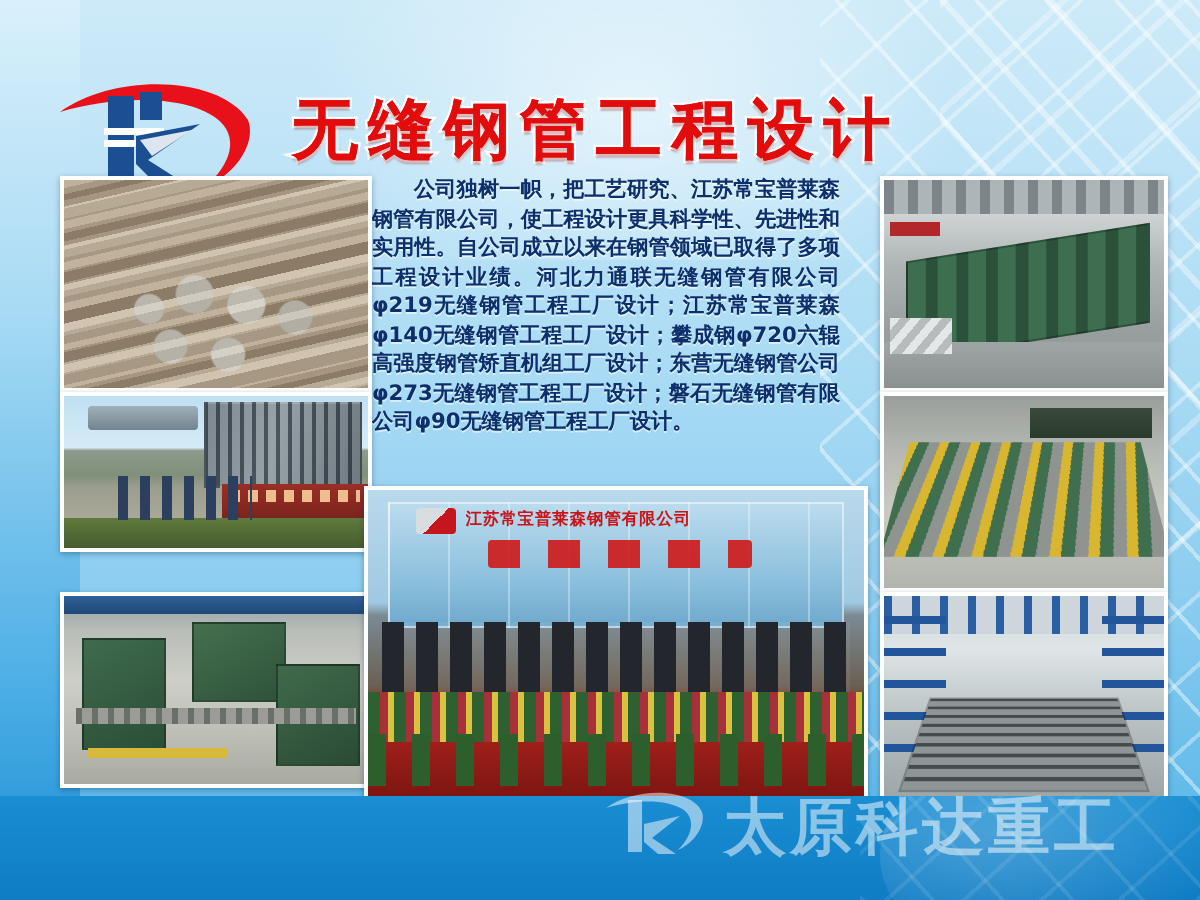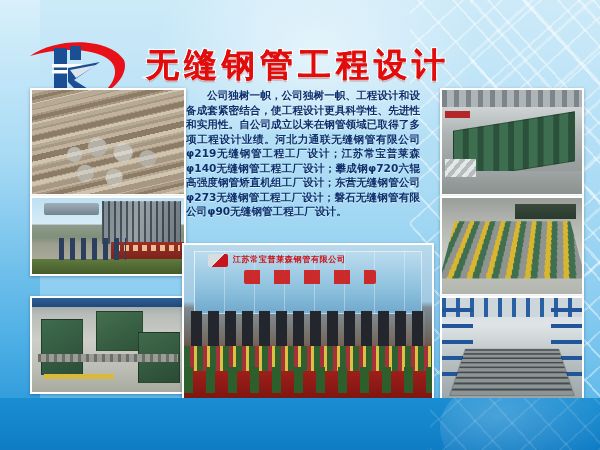--- a/index.html
+++ b/index.html
@@ -246,21 +246,21 @@
       <rect x="28" y="30" width="30" height="3.5" fill="#ffffff"></rect>
       <rect x="28" y="36" width="30" height="3.5" fill="#ffffff"></rect>
       <path d="M44 34 L76 28 L50 46 L72 60 L56 60 L44 48 Z" fill="#1b4f93"></path>
       <path d="M46 36 L72 31 L52 44 Z" fill="#ffffff" opacity=".85"></path>
     </svg>
   </div>
 
   <div class="title">无缝钢管工程设计</div>
   <div class="title-fill">无缝钢管工程设计</div>
 
-  <div class="copy">公司独树一帜，公司独树一帜、工程设计和设备成套紧密结合，使工程设计更具科学性、先进性和实用性。自公司成立以来在钢管领域已取得了多项工程设计业绩。河北力通联无缝钢管有限公司φ219无缝钢管工程工厂设计；江苏常宝普莱森φ140无缝钢管工程工厂设计；攀成钢φ720六辊高强度钢管矫直机组工厂设计；东营无缝钢管公司φ273无缝钢管工程工厂设计；磐石无缝钢管有限公司φ90无缝钢管工程工厂设计。</div>
+  <div class="copy">公司独树一帜，把工艺研究、江苏常宝普莱森钢管有限公司，使工程设计更具科学性、先进性和实用性。自公司成立以来在钢管领域已取得了多项工程设计业绩。河北力通联无缝钢管有限公司φ219无缝钢管工程工厂设计；江苏常宝普莱森φ140无缝钢管工程工厂设计；攀成钢φ720六辊高强度钢管矫直机组工厂设计；东营无缝钢管公司φ273无缝钢管工程工厂设计；磐石无缝钢管有限公司φ90无缝钢管工程工厂设计。</div>
 
   <div class="ph" id="p1">
     <div class="inner"></div>
   </div>
 
   <div class="ph" id="p2">
     <div class="inner">
       <div class="bld"></div>
       <div class="gate"></div>
       <div class="wall"></div>
@@ -318,14 +318,22 @@
       <div class="trussR"></div>
       <div class="bed"></div>
     </div>
   </div>
 
   <div class="bottomband">
     <div class="bandswoosh"></div>
     <div class="bandline"></div>
   </div>
 
+  <div class="watermark">
+    <svg viewBox="0 0 54 44" width="54" height="44">
+      <path d="M3 12 C18 1, 46 2, 51 14 C53 20, 48 29, 39 33 C46 26, 48 18, 42 13 C33 7, 16 8, 3 12 Z" fill="#ffffff" opacity=".5"></path>
+      <rect x="14" y="8" width="7" height="26" fill="#ffffff" opacity=".5"></rect>
+      <path d="M22 20 L40 16 L26 27 L38 35 L29 35 L22 29 Z" fill="#ffffff" opacity=".5"></path>
+    </svg>
+    <span class="wm-text">太原科达重工</span>
+  </div>
 
 </div>
 
 </body></html>

